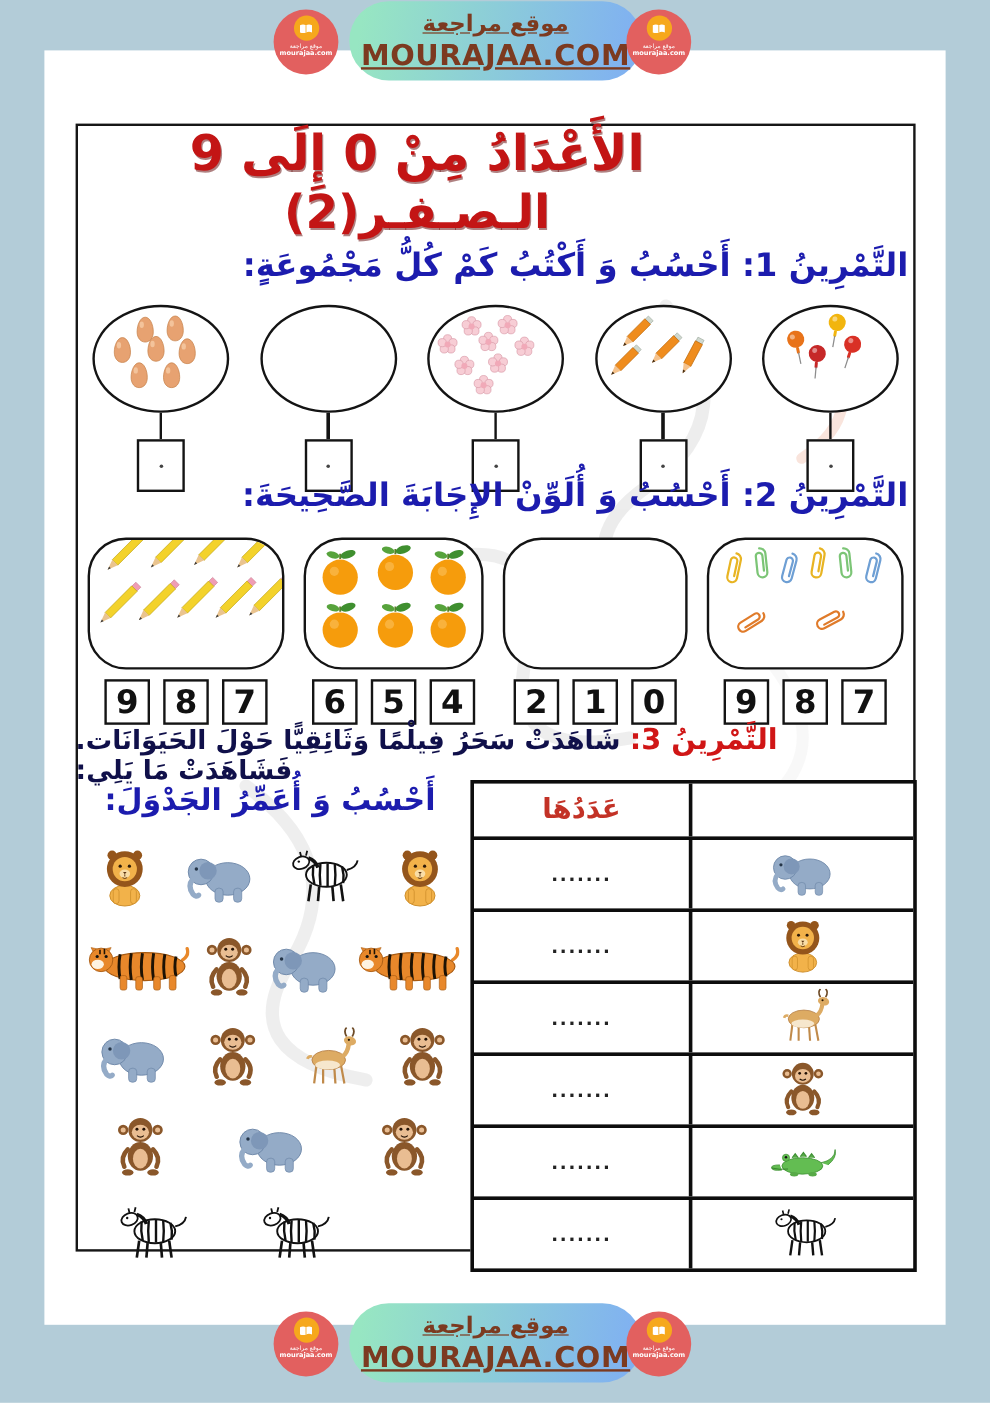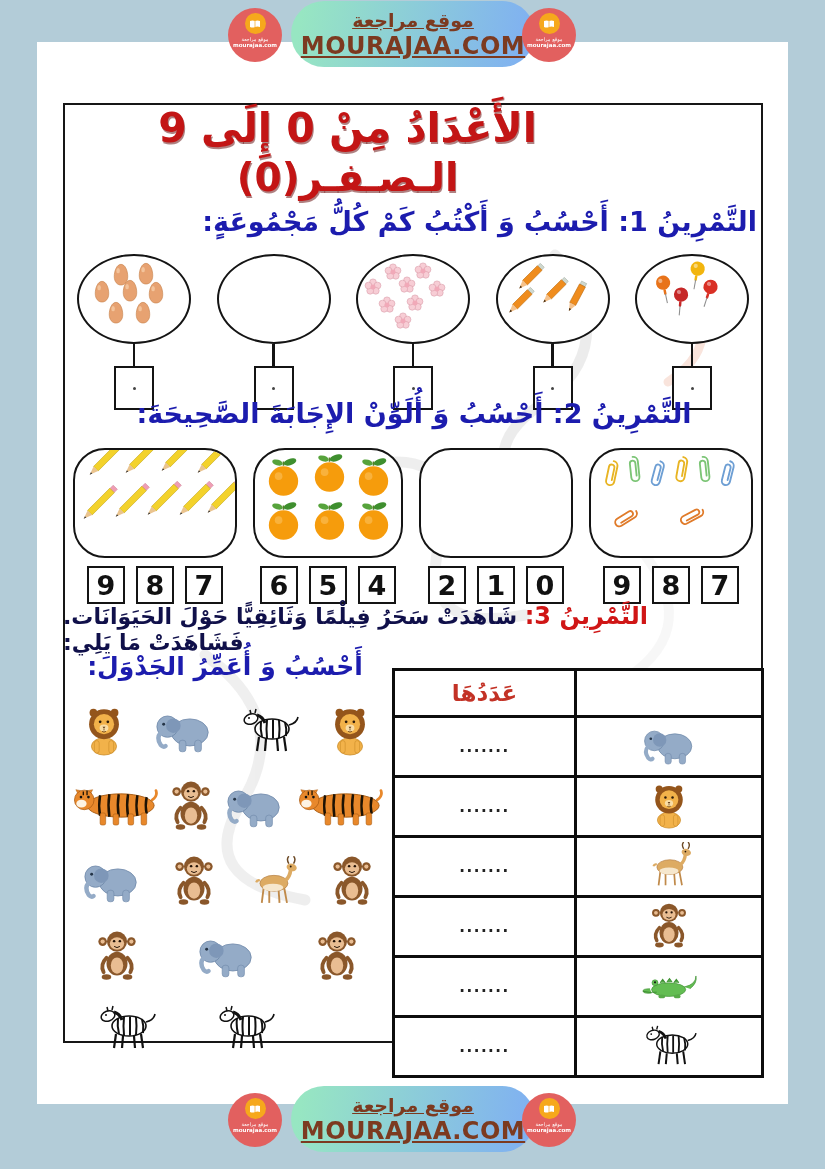--- a/index.html
+++ b/index.html
@@ -30,21 +30,21 @@
   .logo-en { font-size:5.5px; color:#ffffff; font-weight:bold; }
 
   .title { position:absolute; left:63px; top:104px; width:569px; text-align:center;
     color:#c31515; font-weight:bold; direction:rtl; text-shadow:1px 1.5px 0 rgba(96,4,4,0.5); }
   .title-line1 { font-size:41px; line-height:48px; }
   .title-line2 { font-size:39px; line-height:44px; margin-top:4px; }
 
   .ex-heading { position:absolute; left:71px; width:694px; direction:rtl; text-align:right;
     color:#1c1cae; font-weight:bold; font-size:27px; padding-right:8px; box-sizing:border-box; }
   #ex1-heading { top:206px; }
-  #ex2-heading { top:398px;text-align:center; }
+  #ex2-heading { top:398px; }
 
   #ex1-groups { position:absolute; left:63px; top:254px; width:700px; display:flex;
     justify-content:space-between; padding:0 14px; box-sizing:border-box; }
   .e1-group { display:flex; flex-direction:column; align-items:center; }
   .e1-ellipse { width:114px; height:90px; border:2.5px solid #141414; border-radius:50%;
     background:#fff; position:relative; box-sizing:border-box; overflow:hidden; }
   .e1-line { width:2.5px; height:22px; background:#141414; }
   .e1-box { width:36px; height:40px; border:2.5px solid #141414; background:#fff;
     display:flex; align-items:center; justify-content:center; }
   .e1-dot { width:3px; height:3px; background:#444; border-radius:50%; }
@@ -63,21 +63,21 @@
   #ex3-label { color:#d01616; font-weight:bold; font-size:24px; }
   #ex3-sub { position:absolute; left:70px; top:652px; width:310px; direction:rtl; text-align:center;
     color:#1c1cae; font-weight:bold; font-size:25px; }
 
   #animal-grid { position:absolute; left:66px; top:704px; width:322px; height:346px;
     display:flex; flex-direction:column; justify-content:space-between; }
   .animal-row { display:flex; justify-content:space-around; align-items:center; }
   .animal-row.short { width:74%; }
   .animal { display:inline-flex; }
 
-  #animal-table { position:absolute; left:392px; top:668px; width:372px;
+  #animal-table { position:absolute; left:392px; top:650px; width:372px;
     border:3px solid #0d0d0d; background:#fff; box-sizing:border-box; }
   .t-row { display:flex; border-top:3px solid #0d0d0d; }
   .t-row.first { border-top:none; }
   .t-cell-count { width:182px; border-right:3px solid #0d0d0d; display:flex;
     align-items:center; justify-content:center; box-sizing:border-box; }
   .t-cell-animal { flex:1; display:flex; align-items:center; justify-content:center; }
   .t-head { height:44px; }
   .t-body { height:57px; }
   .t-head-text { color:#c33226; font-weight:bold; font-size:23px; direction:rtl; }
   .dots { font-size:15px; font-weight:bold; color:#222; letter-spacing:1.5px; }
@@ -123,21 +123,21 @@
         <path d="M1 1 q2.5 -1 5 0 q2.5 -1 5 0 v6 q-2.5 -1 -5 0 q-2.5 1 -5 0 z" fill="#fff"></path>
         <path d="M6 1 v6" stroke="#f6a81c" stroke-width="0.7"></path>
       </svg>
   </span>
   <span class="logo-ar">موقع مراجعة</span>
   <span class="logo-en">mourajaa.com</span>
 </div>
 
 <div class="title">
   <div class="title-line1">الأَعْدَادُ مِنْ 0 إِلَى 9</div>
-  <div class="title-line2">الـصـفـر(0)</div>
+  <div class="title-line2">الـصـفـر(2)</div>
 </div>
 
 <div class="ex-heading" id="ex1-heading">التَّمْرِينُ 1: أَحْسُبُ وَ أَكْتُبُ كَمْ كُلُّ مَجْمُوعَةٍ:</div>
 <div id="ex1-groups">
     <div class="e1-group">
       <div class="e1-ellipse">
         <span class="icon-abs" style="left: 33px; top: 7px;">
           <svg width="18" viewBox="0 0 20 26">
             <path d="M10 1.5 C5.5 1.5 2.5 8.5 2.5 15 C2.5 20.8 5.8 24.5 10 24.5 C14.2 24.5 17.5 20.8 17.5 15 C17.5 8.5 14.5 1.5 10 1.5 Z" fill="#e7a271" stroke="#c9854e" stroke-width="0.7"></path>
             <ellipse cx="6.8" cy="8.5" rx="2" ry="3" fill="#f4c9a2" opacity="0.85"></ellipse>

